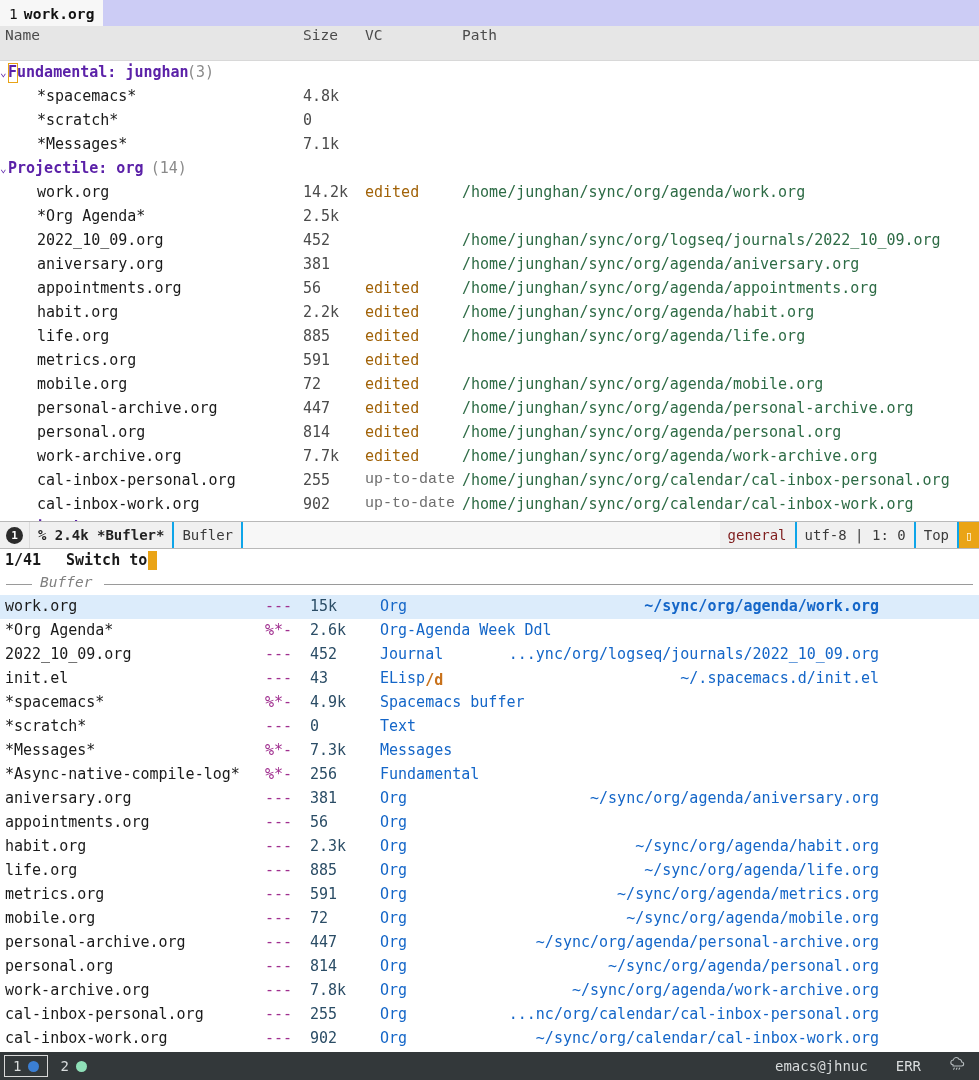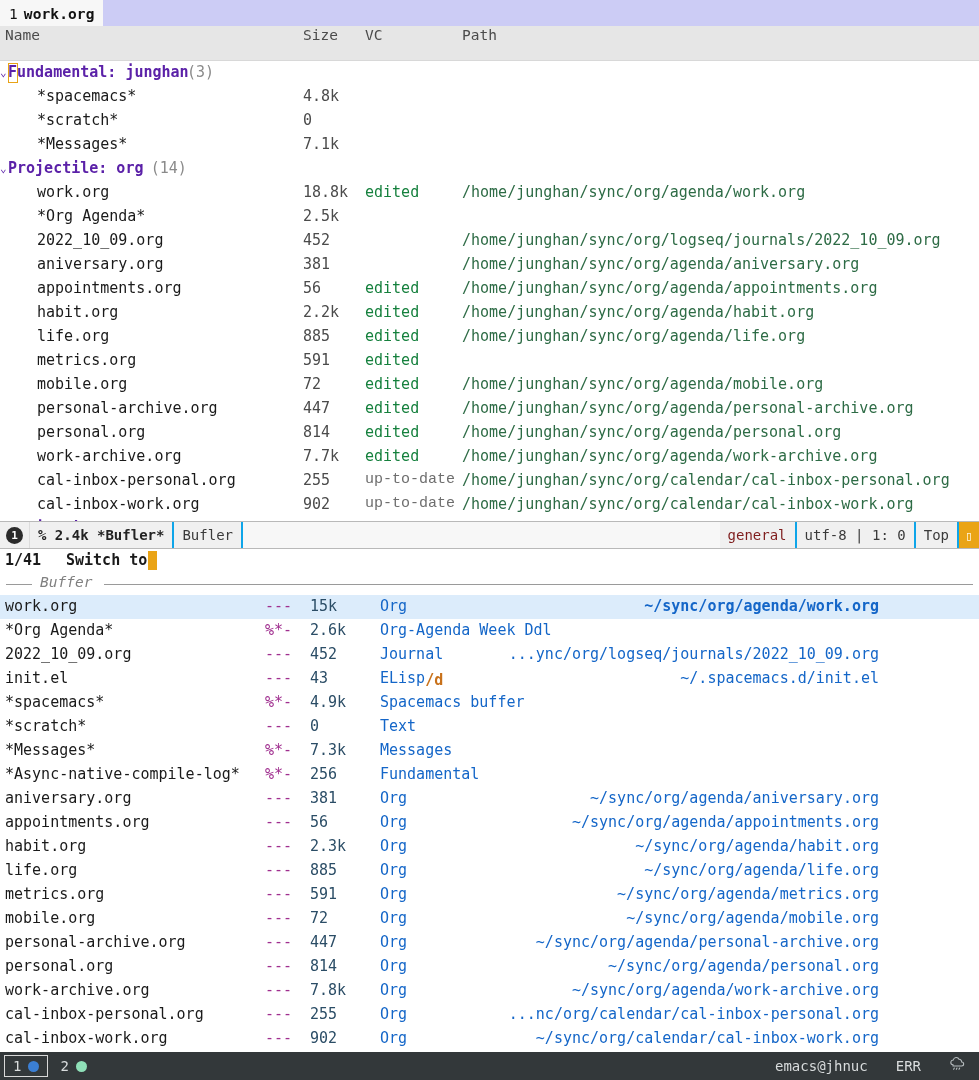--- a/index.html
+++ b/index.html
@@ -61,21 +61,21 @@
     width: 10px; height: 20px;
     border: 1.5px solid #e8a317;
     background: transparent;
   }
   .bufrow { position: relative; height: 24px; }
   .bufrow span { position: absolute; top: 2px; }
   .c-name { left: 37px; color: #1a1a1a; }
   .c-size { left: 303px; color: #4b4b4b; }
   .c-vc   { left: 365px; }
   .c-path { left: 462px; color: #2d6b45; }
-  .vc-edited { color: #15803d; }
+  .vc-edited { color: #a16207; }
   .vc-uptodate { color: #6e6e6e; font-family: Liberation Mono, monospace; }
 
   
   .modeline {
     height: 28px; background: #f5f5f5;
     border-top: 1px solid #b9b9b9;
     border-bottom: 1px solid #b9b9b9;
     position: relative; font-size: 14px; color: #3a3a3a;
     display: flex; align-items: stretch;
   }
@@ -213,21 +213,21 @@
         <span class="c-name">*Messages*</span>
         <span class="c-size">7.1k</span>
       </div>
       <div class="grouprow">
         <span class="arrow">⌄</span>
         <span class="gname">Projectile: org</span>
         <span class="gcount" style="left: 150.75px;">(14)</span>
       </div>
       <div class="bufrow">
         <span class="c-name">work.org</span>
-        <span class="c-size">18.8k</span>
+        <span class="c-size">14.2k</span>
         <span class="c-vc vc-edited">edited</span>
         <span class="c-path">/home/junghan/sync/org/agenda/work.org</span>
       </div>
       <div class="bufrow">
         <span class="c-name">*Org Agenda*</span>
         <span class="c-size">2.5k</span>
       </div>
       <div class="bufrow">
         <span class="c-name">2022_10_09.org</span>
         <span class="c-size">452</span>
@@ -401,21 +401,20 @@
         <span class="k-flags">---</span>
         <span class="k-size">381</span>
         <span class="k-mode">Org</span>
         <span class="k-path">~/sync/org/agenda/aniversary.org</span>
       </div>
       <div class="cand">
         <span class="k-name">appointments.org</span>
         <span class="k-flags">---</span>
         <span class="k-size">56</span>
         <span class="k-mode">Org</span>
-        <span class="k-path">~/sync/org/agenda/appointments.org</span>
       </div>
       <div class="cand">
         <span class="k-name">habit.org</span>
         <span class="k-flags">---</span>
         <span class="k-size">2.3k</span>
         <span class="k-mode">Org</span>
         <span class="k-path">~/sync/org/agenda/habit.org</span>
       </div>
       <div class="cand">
         <span class="k-name">life.org</span>

